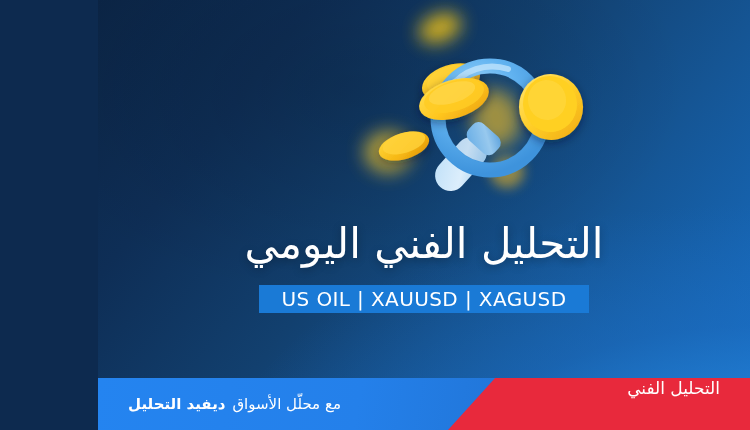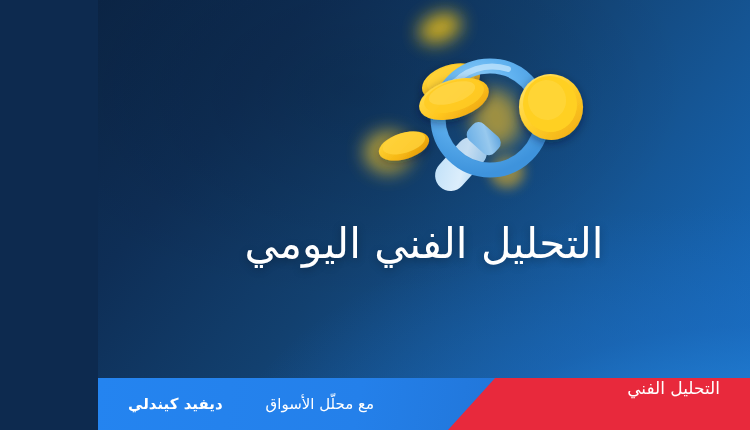--- a/index.html
+++ b/index.html
@@ -96,21 +96,21 @@
     height:52px;
     display:flex; align-items:center;
     padding-left:30px;
     color:#ffffff;
     font-size:15px;
     white-space:nowrap;
     direction:rtl;
     gap:7px;
   }
   .analyst-name { font-weight:700; }
-  .with-label   { font-weight:400;margin-left:36px; }
+  .with-label   { font-weight:400; }
 
   .bottom-right-text {
     position:absolute;
     right:30px; top:0;
     height:52px;
     display:flex; align-items:flex-start;
     color:#ffffff;
     font-size:17px;
     white-space:nowrap;
     direction:rtl;
@@ -218,28 +218,31 @@
       <g filter="url(#softShadow)">
         <ellipse cx="185" cy="107" rx="32" ry="33" transform="rotate(-12 185 107)" fill="url(#gCoinC)"></ellipse>
         <ellipse cx="184" cy="104" rx="27" ry="28" transform="rotate(-12 184 104)" fill="#FFD024"></ellipse>
         <ellipse cx="181" cy="100" rx="19" ry="20" transform="rotate(-12 181 100)" fill="#FFDB4E" opacity="0.45"></ellipse>
       </g>
     </svg>
   </div>
 
   <h1 class="title">التحليل الفني اليومي</h1>
 
+  <div class="badge-wrap">
+    <span class="badge">US OIL | XAUUSD | XAGUSD</span>
+  </div>
 
   <div class="bottom">
     <div class="bottom-blue"></div>
     <div class="bottom-red"></div>
 
     <div class="bottom-left-text">
       <span class="with-label">مع محلّل الأسواق</span>
-      <span class="analyst-name">ديفيد كيندلي</span>
+      <span class="analyst-name">ديفيد التحليل</span>
     </div>
 
     <div class="bottom-right-text">
       <span>التحليل الفني</span>
     </div>
   </div>
 
 </div>
 
 </body></html>

